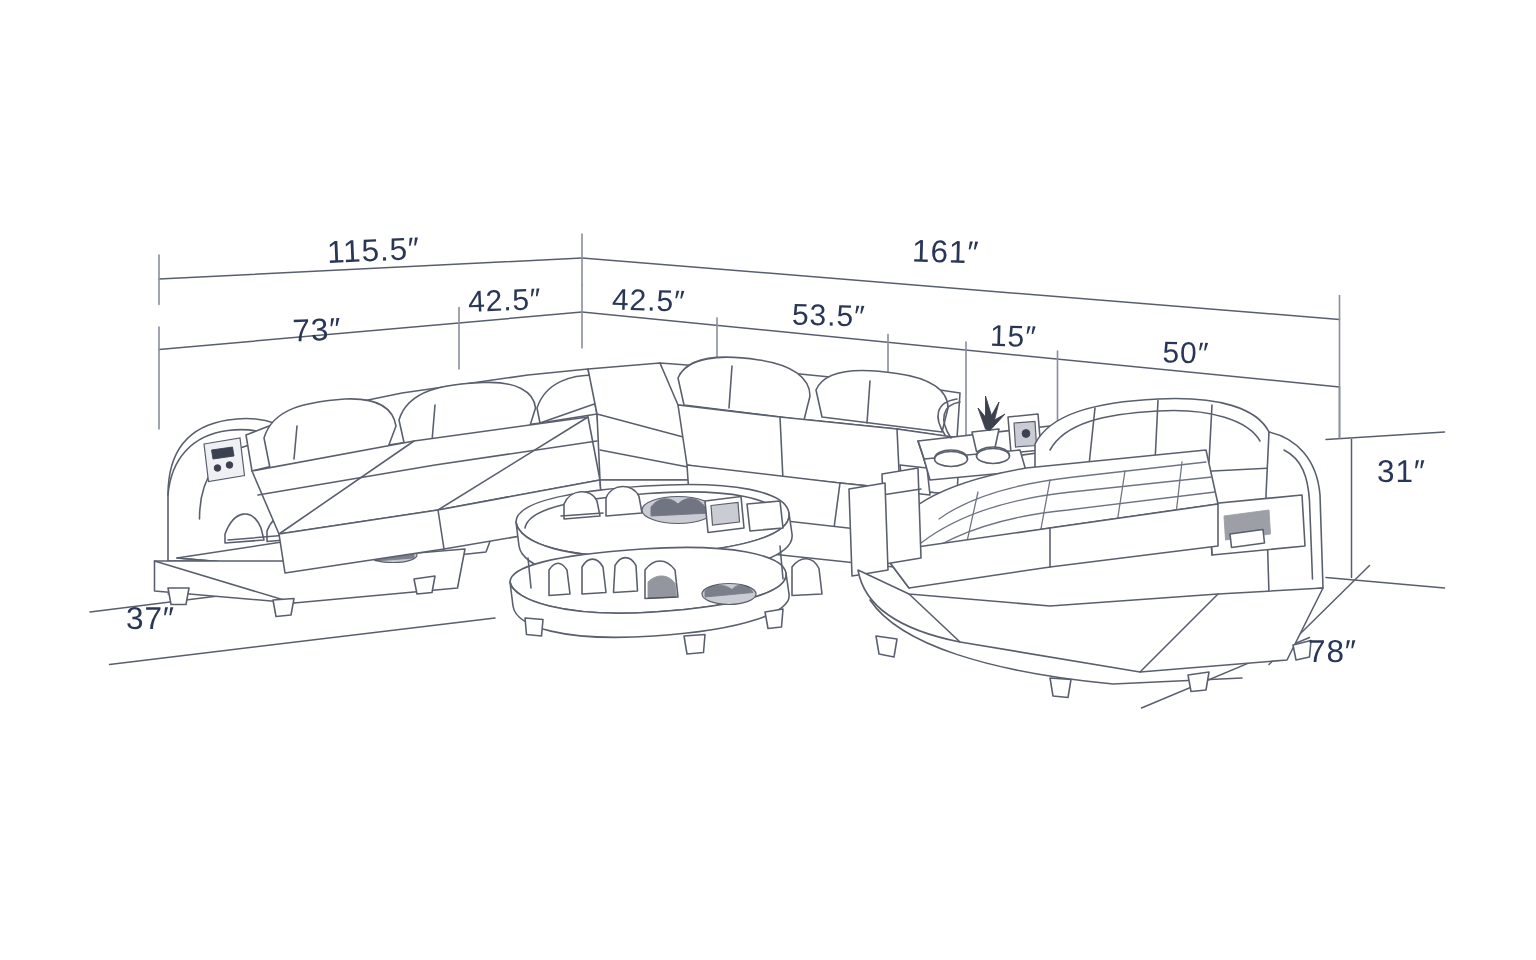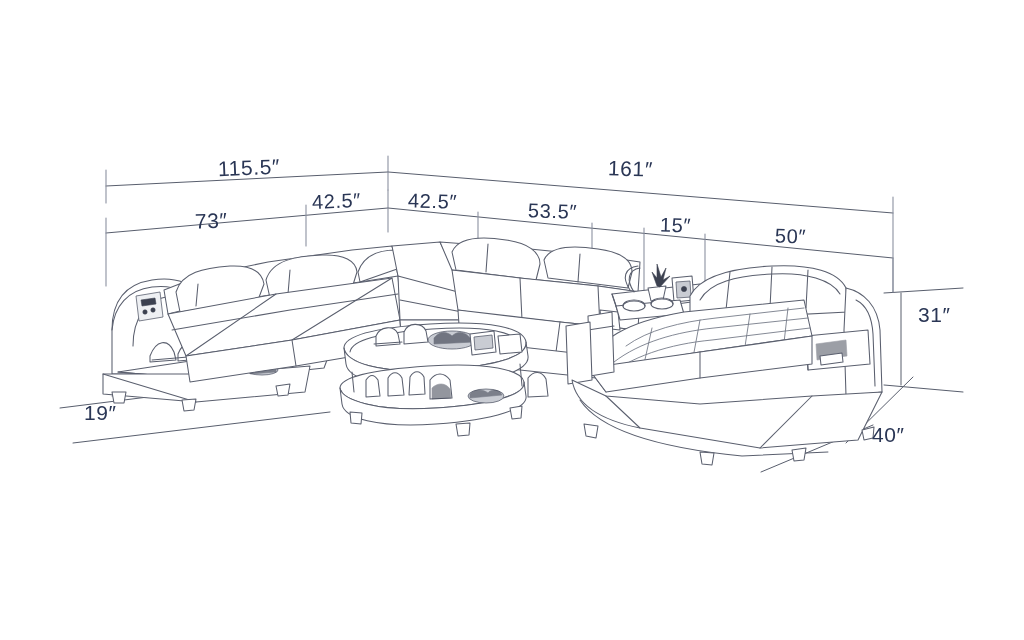--- a/index.html
+++ b/index.html
@@ -294,17 +294,17 @@
   <div class="dimlabel small" style="left:408px;top:190px;transform:rotate(1.6deg);">42.5″</div>
 
   <div class="dimlabel small" style="left:528px;top:200px;transform:rotate(1.6deg);">53.5″</div>
 
   <div class="dimlabel small" style="left:660px;top:214px;transform:rotate(1.6deg);">15″</div>
 
   <div class="dimlabel small" style="left:775px;top:225px;transform:rotate(1.6deg);">50″</div>
 
   <div class="dimlabel" style="left:918px;top:303px;">31″</div>
 
-  <div class="dimlabel" style="left:872px;top:423px;">40″</div>
-
-  <div class="dimlabel" style="left:84px;top:401px;">19″</div>
+  <div class="dimlabel" style="left:872px;top:423px;">78″</div>
+
+  <div class="dimlabel" style="left:84px;top:401px;">37″</div>
 
 </div>
 
 </body></html>

